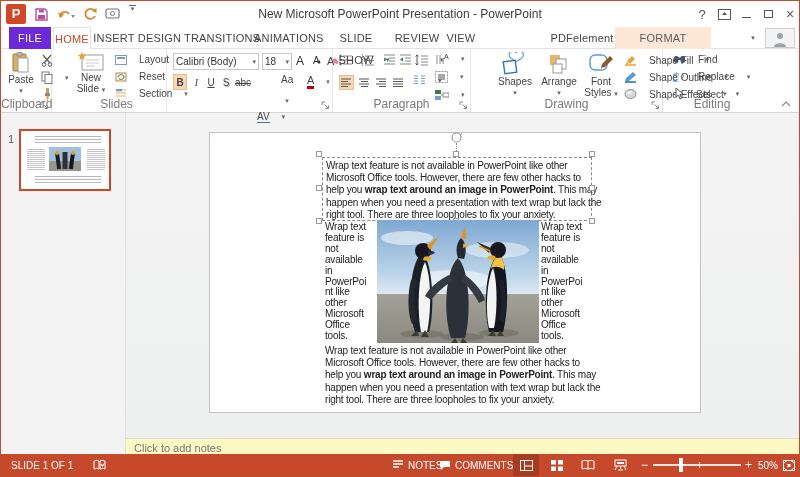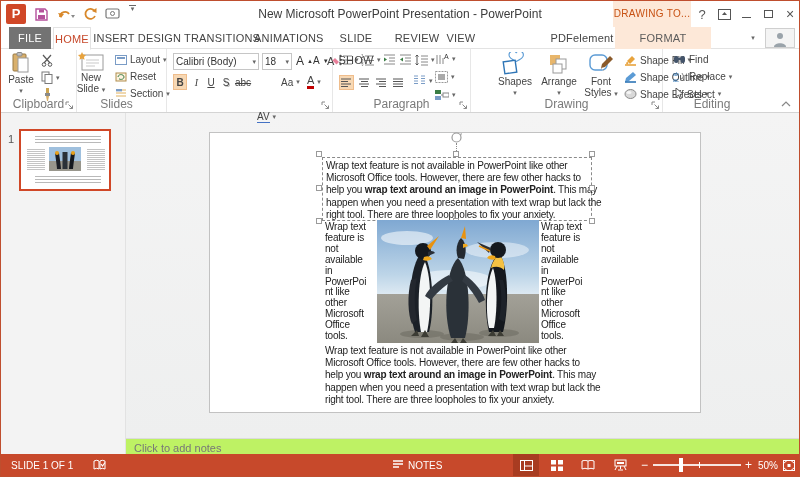--- a/index.html
+++ b/index.html
@@ -19,51 +19,51 @@
   .ctx-title{position:absolute;left:612px;top:0;width:78px;height:26px;background:#FDE8D8;
     color:#C75113;font-size:10px;line-height:26px;text-align:center;letter-spacing:.3px;z-index:2;}
   .winbtn{position:absolute;top:0;height:26px;width:22px;display:flex;align-items:center;
     justify-content:center;color:#555;z-index:3;}
 
   
   .tabrow{position:absolute;top:26px;left:0;right:0;height:22px;background:#fff;
     border-bottom:1px solid #E3E3E3;z-index:2;}
   .tab{position:absolute;top:0;height:22px;line-height:22px;text-align:center;
     font-size:11px;color:#444;letter-spacing:.2px;}
-  .tab-file{background:#737373;color:#fff;}
+  .tab-file{background:#6d28d9;color:#fff;}
   .tab-active{background:#fff;color:#C7492B;border:1px solid #E3E3E3;border-bottom:1px solid #fff;height:23px;}
   .tab-format{background:#FDE8D8;color:#5b5b5b;}
 
   
   .ribbon{position:absolute;top:48px;left:0;right:0;height:64px;background:#fff;
     border-bottom:1px solid #D4D4D4;z-index:1;}
   .grp{position:absolute;top:0;height:63px;border-right:1px solid #E7E7E7;}
   .grplabel{position:absolute;bottom:1px;left:0;right:0;text-align:center;font-size:12px;color:#7a7a7a;}
   .lnchr{position:absolute;right:2px;bottom:2px;width:9px;height:9px;}
   .bigbtn{position:absolute;display:flex;flex-direction:column;align-items:center;
     font-size:10px;color:#444;text-align:center;line-height:11px;}
-  .smbtn{position:absolute;display:flex;align-items:center;gap:3px;font-size:10px;color:#444;white-space:nowrap;}
+  .smbtn{position:absolute;display:flex;align-items:center;gap:12px;font-size:10px;color:#444;white-space:nowrap;}
   .combo{position:absolute;height:17px;border:1px solid #C6C6C6;background:#fff;
     display:flex;align-items:center;font-size:10px;color:#333;padding:0 2px;}
   .combo .arr{margin-left:auto;color:#666;font-size:7px;}
   .hl{background:#F7D8B4;border:1px solid #EFBD8C;}
   .dd{font-size:7px;color:#666;}
   .ic{flex:none;}
 
   
   .thumbpanel{position:absolute;top:112px;left:0;width:125px;height:343px;background:#F3F3F3;
     border-right:1px solid #E2E2E2;}
   .thumb-num{position:absolute;left:7px;top:20px;font-size:11px;color:#555;}
   .thumb{position:absolute;left:18px;top:16px;width:92px;height:62px;background:#fff;
     border:2px solid #D04727;}
   .workspace{position:absolute;top:112px;left:125px;right:0;height:325px;
     background:linear-gradient(#F4F4F4,#EEEFEF);}
   .slide{position:absolute;left:83px;top:19px;width:492px;height:281px;background:#fff;
     border:1px solid #C2C2C2;}
-  .notesbar{position:absolute;top:437px;left:125px;right:0;height:18px;background:#bef264;
+  .notesbar{position:absolute;top:437px;left:125px;right:0;height:18px;background:#fef9c3;
     border-top:1px solid #DBDBDB;color:#777;font-size:11px;line-height:18px;padding-left:8px;}
 
   
   .ppara{font-size:10px;line-height:12.2px;color:#222;letter-spacing:-0.2px;white-space:nowrap;}
   .pcol{font-size:10px;line-height:10.9px;color:#222;letter-spacing:-0.2px;}
   .selbox{position:absolute;left:112px;top:24px;width:270px;height:64px;
     border:1px dashed #8a8a8a;}
   .handle{position:absolute;width:6px;height:6px;background:#fff;border:1px solid #9a9a9a;}
   .rotstem{position:absolute;left:134px;top:13px;width:1px;height:11px;border-left:1px dotted #8a8a8a;}
 
@@ -110,21 +110,20 @@
         <svg width="16" height="14" viewBox="0 0 16 14">
             <rect x="1" y="2" width="13" height="9" rx="1.5" fill="none" stroke="#777" stroke-width="1.2"></rect>
             <circle cx="7.5" cy="6.5" r="2" fill="none" stroke="#777"></circle>
           </svg>
       </div>
       <div class="qbtn" style="flex-direction:column;color:#666;">
         <span style="width:7px;border-top:1px solid #666;"></span>
           <span style="font-size:7px;line-height:5px;">▾</span>
       </div>
     </div>
-    <div class="ctx-title">DRAWING TO...</div>
     <div class="winbtn" style="left:690px;font-size:13px;">?</div>
     <div class="winbtn" style="left:712px;">
       <svg width="13" height="11" viewBox="0 0 13 11">
           <rect x="0.5" y="0.5" width="12" height="10" fill="none" stroke="#555"></rect>
           <path d="M6.5 3 L9 6 H4 Z" fill="#555"></path>
         </svg>
     </div>
     <div class="winbtn" style="left:734px;">
       <span style="width:9px;border-top:1px solid #555;margin-top:7px;"></span>
     </div>
@@ -150,21 +149,21 @@
     <div style="position:absolute;left:764px;top:1px;width:30px;height:20px;border:1px solid #CFCFCF;background:#F4F4F4;display:flex;align-items:flex-end;justify-content:center;">
       <svg width="16" height="16" viewBox="0 0 16 16">
           <circle cx="8" cy="5" r="3" fill="#9aa3aa"></circle>
           <path d="M2 16 C2 11 14 11 14 16 Z" fill="#9aa3aa"></path>
         </svg>
     </div>
   </div>
 
   <div class="ribbon">
 
-    <div class="grp" style="left:0;width:76px;padding-left:8px;">
+    <div class="grp" style="left:0;width:51px;padding-left:8px;">
       <div class="bigbtn" style="left:6px;top:3px;width:28px;">
         <svg class="ic" width="20" height="22" viewBox="0 0 20 22">
             <rect x="2" y="2" width="13" height="17" rx="1" fill="#D9B06C" stroke="#9a7a45"></rect>
             <rect x="6" y="0.5" width="5" height="3.5" rx="1" fill="#c0c0c0" stroke="#8a8a8a"></rect>
             <rect x="7" y="6" width="10" height="14" fill="#fff" stroke="#9a9a9a"></rect>
           </svg>
         <span>Paste</span>
         <span class="dd">▾</span>
       </div>
       <div class="smbtn" style="left:40px;top:5px;">
@@ -260,21 +259,21 @@
       <div class="smbtn" style="left:53px;top:25px;width:12px;height:16px;justify-content:center;text-shadow:1px 1px 0 #bbb;">
           <span>S</span>
         </div>
       <div class="smbtn" style="left:68px;top:25px;height:16px;text-decoration:line-through;font-size:10px;">
           <span>abc</span>
         </div>
       <div class="smbtn" style="left:90px;top:43px;height:16px;font-size:10px;margin-top:17px;">
           <span style="border-bottom:1px solid #4472C4;">AV</span>
           <span class="dd">▾</span>
         </div>
-      <div class="smbtn" style="left:114px;top:25px;height:16px;font-size:10px;">
+      <div class="smbtn" style="left:114px;top:25px;height:16px;font-size:10px;flex-direction:column;">
           <span>Aa</span>
           <span class="dd">▾</span>
         </div>
       <div class="smbtn" style="left:140px;top:25px;height:16px;font-size:11px;">
           <span style="border-bottom:3px solid #C00000;line-height:11px;">A</span>
           <span class="dd">▾</span>
         </div>
       <svg class="lnchr" viewBox="0 0 9 9">
           <path d="M1 1 H4 M1 1 V4" stroke="#888" fill="none"></path>
           <path d="M3.5 3.5 L7.5 7.5 M7.5 7.5 v-3 M7.5 7.5 h-3" stroke="#888" fill="none"></path>
@@ -617,20 +616,26 @@
           <path d="M1 2 q3 -1.5 5 0 v8 q-2 -1.5 -5 0 z M12 2 q-3 -1.5 -5 0 v8 q2 -1.5 5 0 z" fill="none" stroke="#fff"></path>
           <path d="M8 5 l1.5 2 L12 3.5" fill="none" stroke="#fff" stroke-width="1.2"></path>
         </svg>
     </div>
     <div class="sbitem" style="left:392px;">
       <svg width="11" height="10" viewBox="0 0 11 10">
           <path d="M0 1 h10 M0 4 h10 M0 7 h6" stroke="#fff" stroke-width="1.3"></path>
         </svg>
       <span>NOTES</span>
     </div>
+    <div class="sbitem" style="left:438px;">
+      <svg width="12" height="11" viewBox="0 0 12 11">
+          <path d="M1 1 h10 v6 h-6 l-3 3 v-3 h-1 z" fill="#fff"></path>
+        </svg>
+      <span>COMMENTS</span>
+    </div>
     <div class="viewbtn active" style="left:512px;">
       <svg width="13" height="11" viewBox="0 0 13 11">
           <rect x="0.5" y="0.5" width="12" height="10" fill="none" stroke="#fff"></rect>
           <path d="M4.5 0.5 v10 M4.5 6 h8" stroke="#fff"></path>
         </svg>
     </div>
     <div class="viewbtn" style="left:543px;">
       <svg width="12" height="11" viewBox="0 0 12 11">
           <rect x="0" y="0" width="5" height="4.5" fill="#fff"></rect>
           <rect x="7" y="0" width="5" height="4.5" fill="#fff"></rect>

